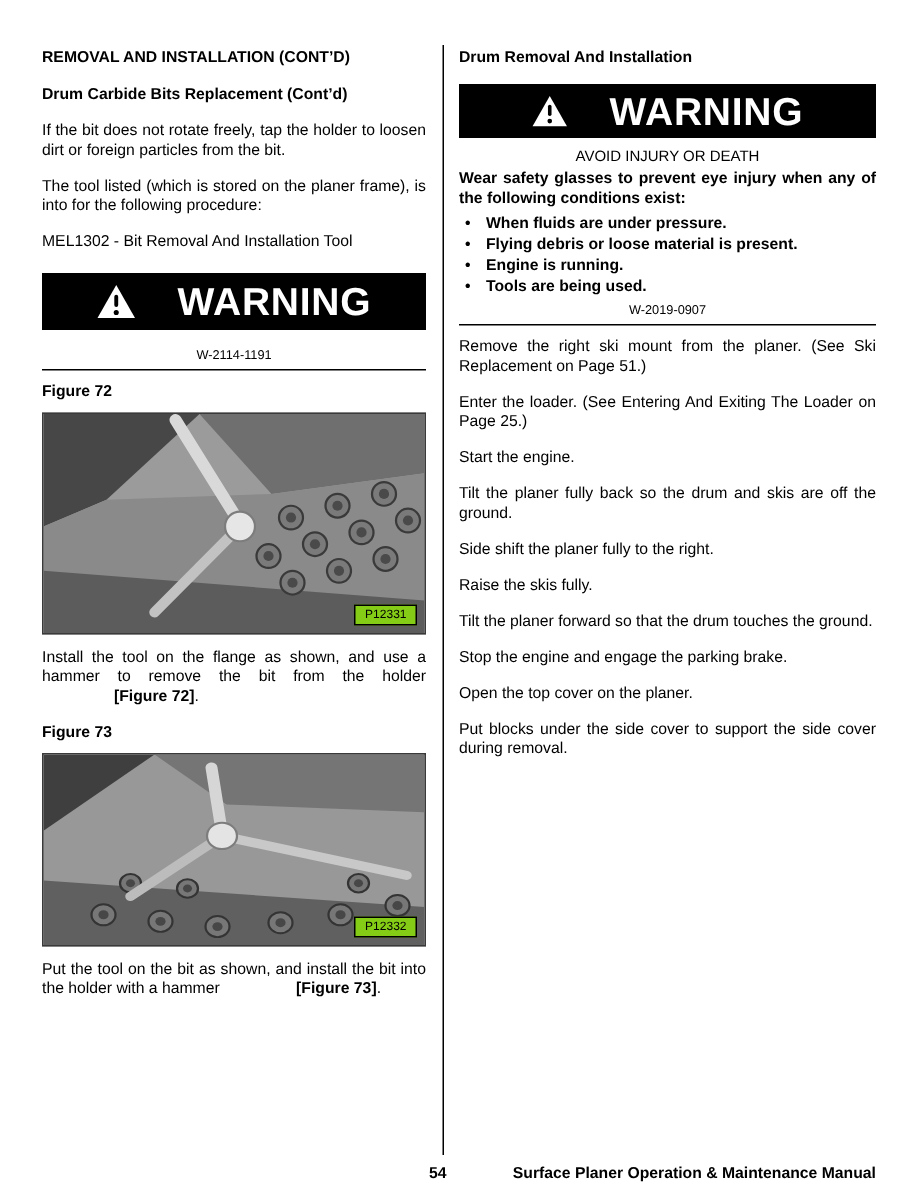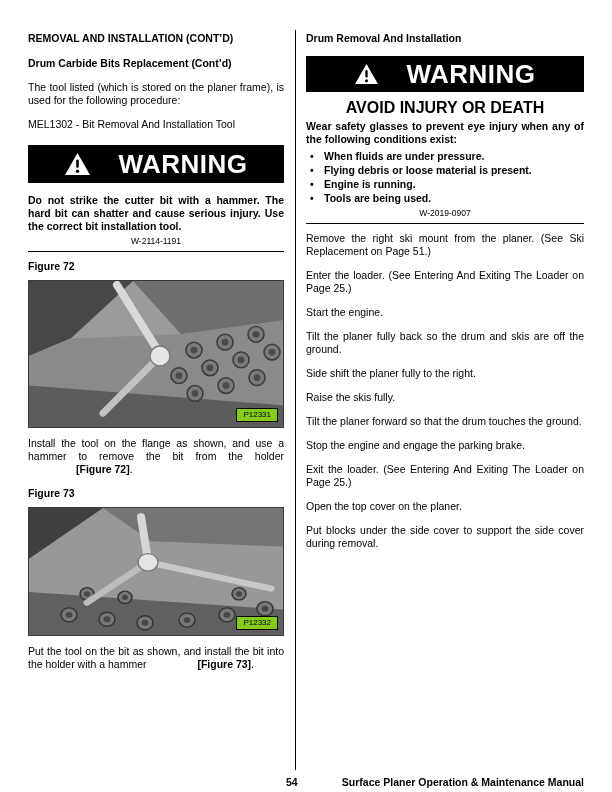--- a/index.html
+++ b/index.html
@@ -31,21 +31,21 @@
   .warn-banner {
     background:#000; color:#fff; height:38px;
     display:flex; align-items:center; justify-content:center; gap:27px;
     margin:2px 0 11px;
   }
   .warn-banner.compact { height:36px; margin:0 0 7px; }
   .warn-title { font-size:26px; font-weight:bold; letter-spacing:0.5px; }
   .warn-icon { display:flex; align-items:center; }
 
   .warn-body { font-weight:bold; margin-bottom:3px; }
-  .warn-sub { font-size:16px; font-weight:bold; text-align:center; margin-bottom:3px; }
+  .warn-sub { font-size:10px; font-weight:normal; text-align:center; margin-bottom:3px; }
   .warn-lead { font-weight:bold; margin-bottom:3px; }
 
   .warn-bullets { list-style:none; margin-bottom:3px; }
   .warn-bullets li { display:flex; font-size:10.5px; font-weight:bold; line-height:14px; }
   .warn-bullets .bullet { width:18px; padding-left:4px; flex:none; }
 
   .code { font-size:8.5px; text-align:center; margin-bottom:5px; }
   .rule { border-top:1px solid #000; height:0; margin-bottom:8px; }
 
   .fig-label { font-size:10.5px; font-weight:bold; margin:2px 0 8px; }
@@ -71,34 +71,34 @@
   .footer-title { position:absolute; right:28px; font-size:10.5px; font-weight:bold; }
 </style>
 </head>
 <body>
 
 <div class="page">
 
   <div class="col col-left">
     <div class="h-main">REMOVAL AND INSTALLATION (CONT’D)</div>
     <div class="h-sub">Drum Carbide Bits Replacement (Cont’d)</div>
-    <p>The tool listed (which is stored on the planer frame), is used for the following procedure:</p>
+    <p>If the bit does not rotate freely, tap the holder to loosen dirt or foreign particles from the bit.</p>
+    <p>The tool listed (which is stored on the planer frame), is into for the following procedure:</p>
     <p class="tool-line">MEL1302 - Bit Removal And Installation Tool</p>
 
     <div class="warn-banner">
       <span class="warn-icon">
         <svg width="27" height="24" viewBox="0 0 27 24" aria-hidden="true">
           <path d="M13.5 1 L26 23 L1 23 Z" fill="#ffffff"></path>
           <rect x="12.2" y="7.5" width="2.6" height="8.2" rx="1.3" fill="#000000"></rect>
           <circle cx="13.5" cy="19.3" r="1.7" fill="#000000"></circle>
         </svg>
       </span>
       <span class="warn-title">WARNING</span>
     </div>
-    <p class="warn-body">Do not strike the cutter bit with a hammer. The hard bit can shatter and cause serious injury. Use the correct bit installation tool.</p>
     <div class="code">W-2114-1191</div>
     <div class="rule"></div>
 
     <div class="fig-label">Figure 72</div>
     <div class="photo photo-72">
       <svg viewBox="0 0 254 148" preserveAspectRatio="none" aria-hidden="true">
         <rect width="254" height="148" fill="#9b9b9b"></rect>
         <polygon points="0,0 104,0 42,58 0,76" fill="#474747"></polygon>
         <polygon points="104,0 254,0 254,40 152,54" fill="#6f6f6f"></polygon>
         <polygon points="0,76 42,58 152,54 254,40 254,148 0,148" fill="#8a8a8a"></polygon>
@@ -213,21 +213,20 @@
     <div class="rule"></div>
 
     <p>Remove the right ski mount from the planer. (See Ski Replacement on Page 51.)</p>
     <p>Enter the loader. (See Entering And Exiting The Loader on Page 25.)</p>
     <p>Start the engine.</p>
     <p>Tilt the planer fully back so the drum and skis are off the ground.</p>
     <p>Side shift the planer fully to the right.</p>
     <p>Raise the skis fully.</p>
     <p>Tilt the planer forward so that the drum touches the ground.</p>
     <p>Stop the engine and engage the parking brake.</p>
-    <p>Exit the loader. (See Entering And Exiting The Loader on Page 25.)</p>
     <p>Open the top cover on the planer.</p>
     <p>Put blocks under the side cover to support the side cover during removal.</p>
   </div>
 
   <div class="footer">
     <span class="page-num">54</span>
     <span class="footer-title">Surface Planer Operation &amp; Maintenance Manual</span>
   </div>
 
 </div>

